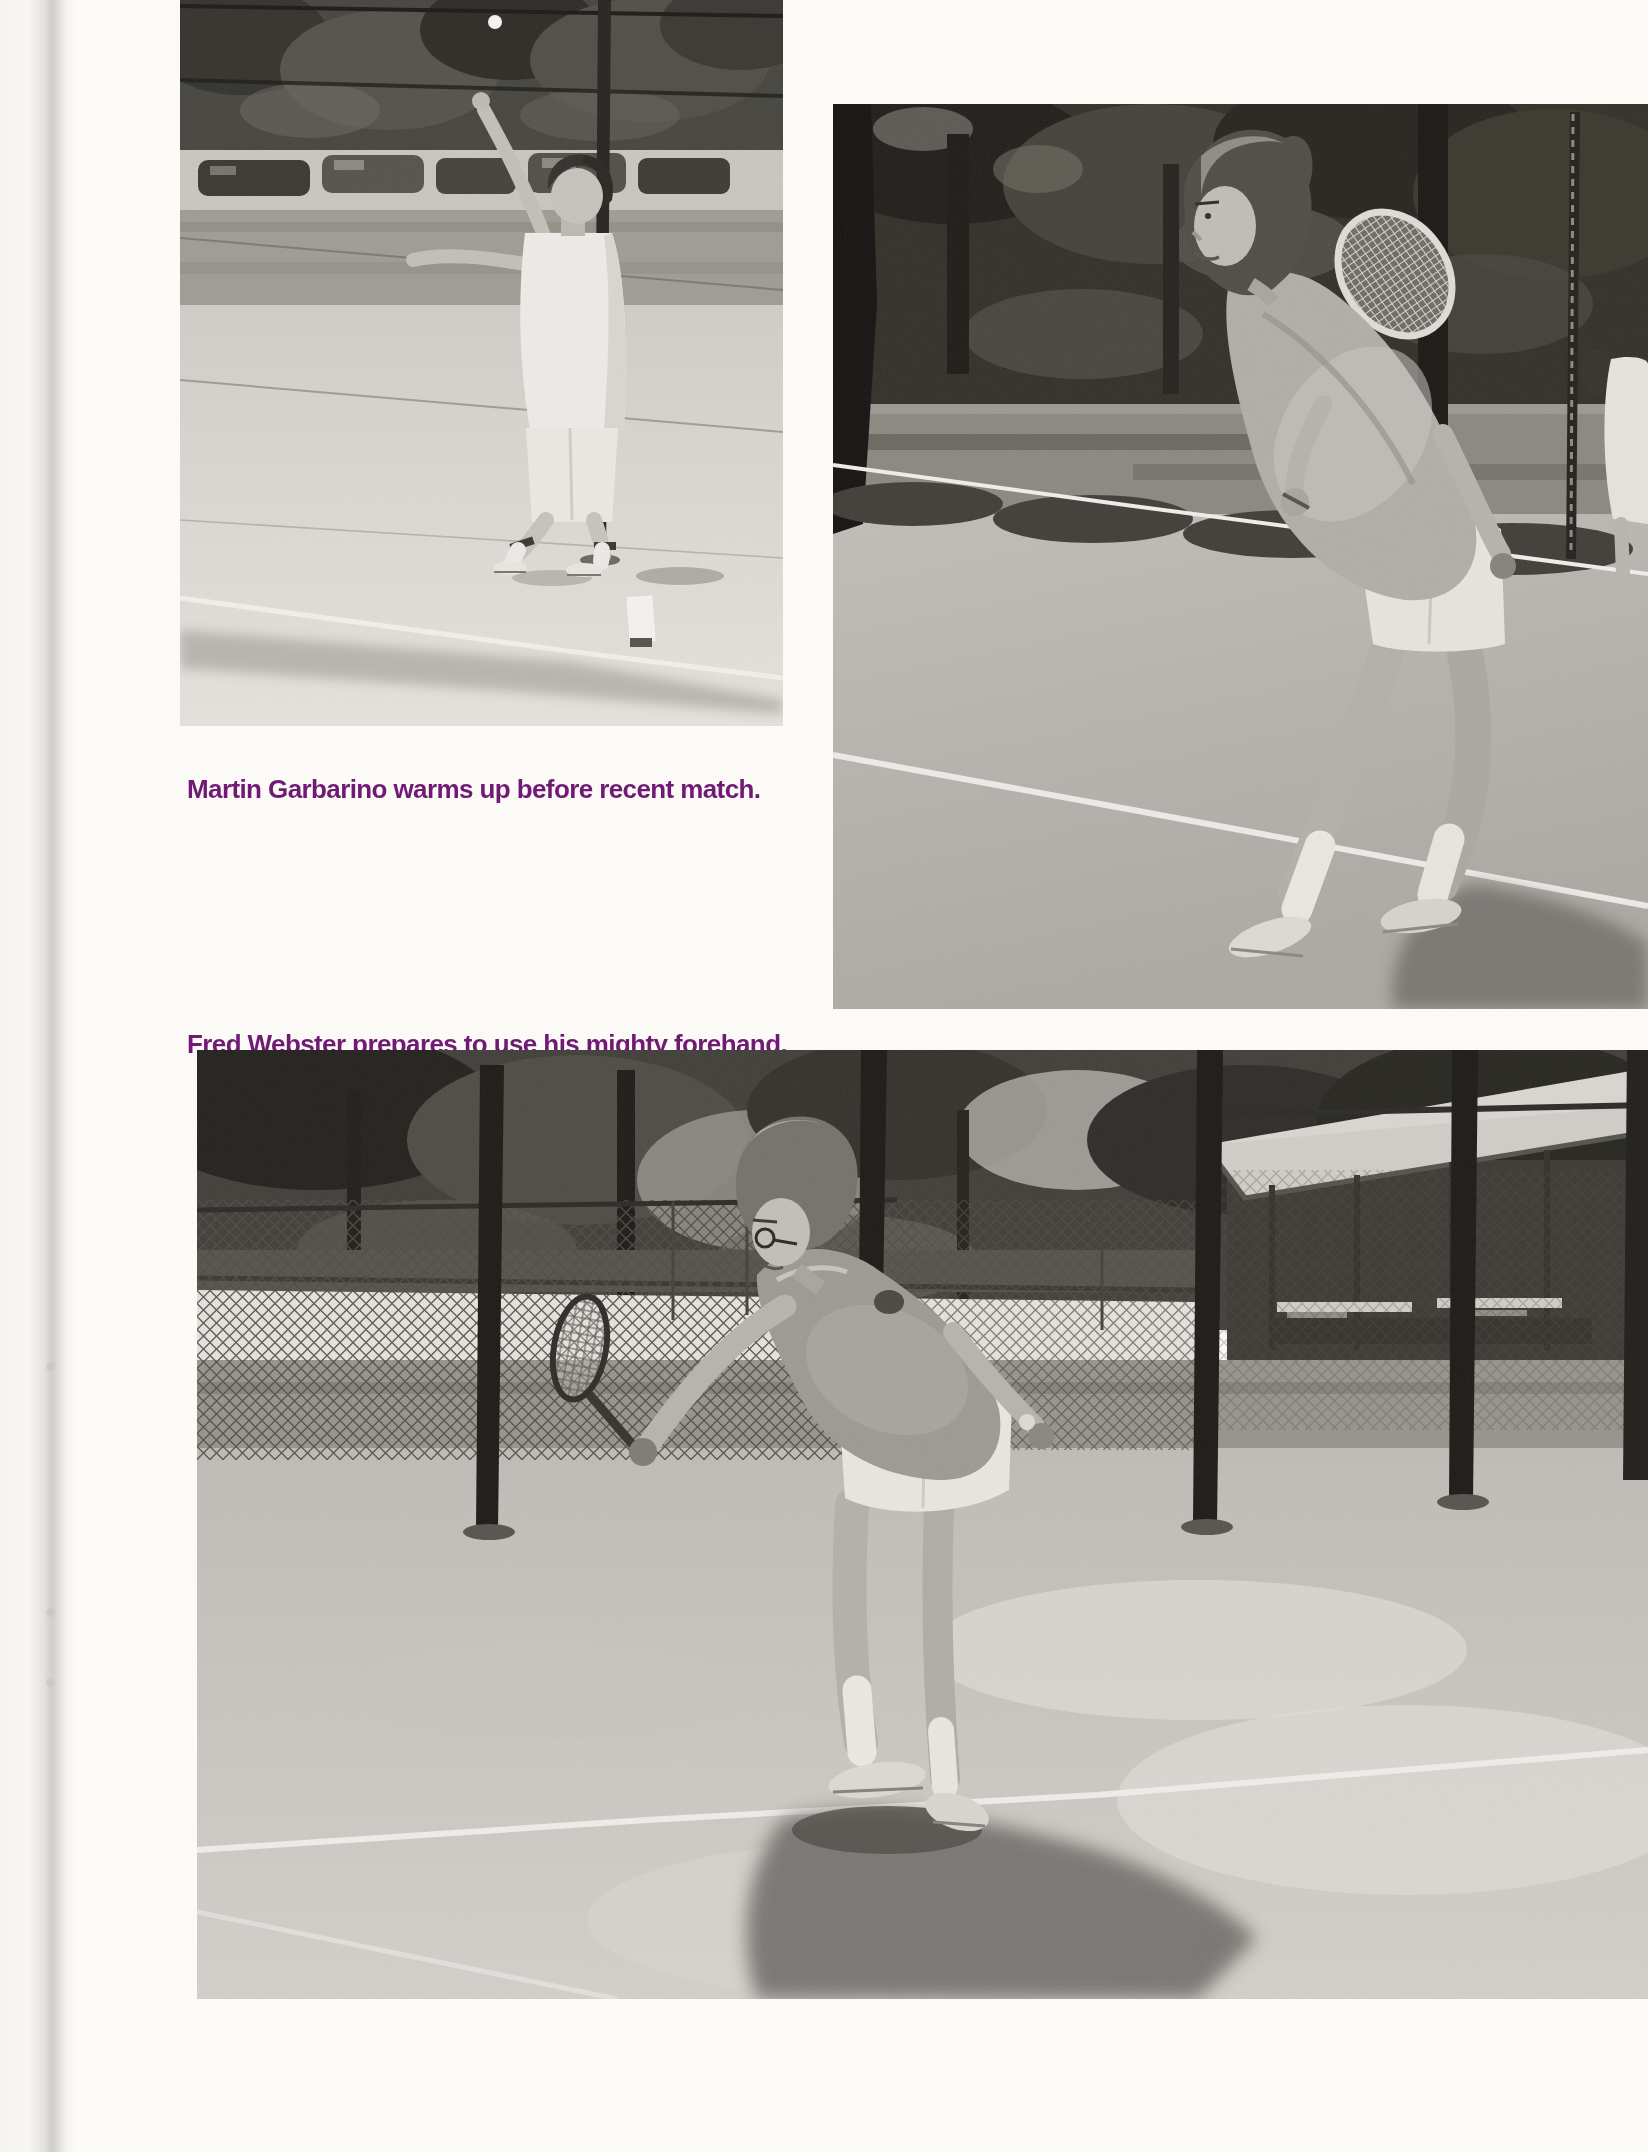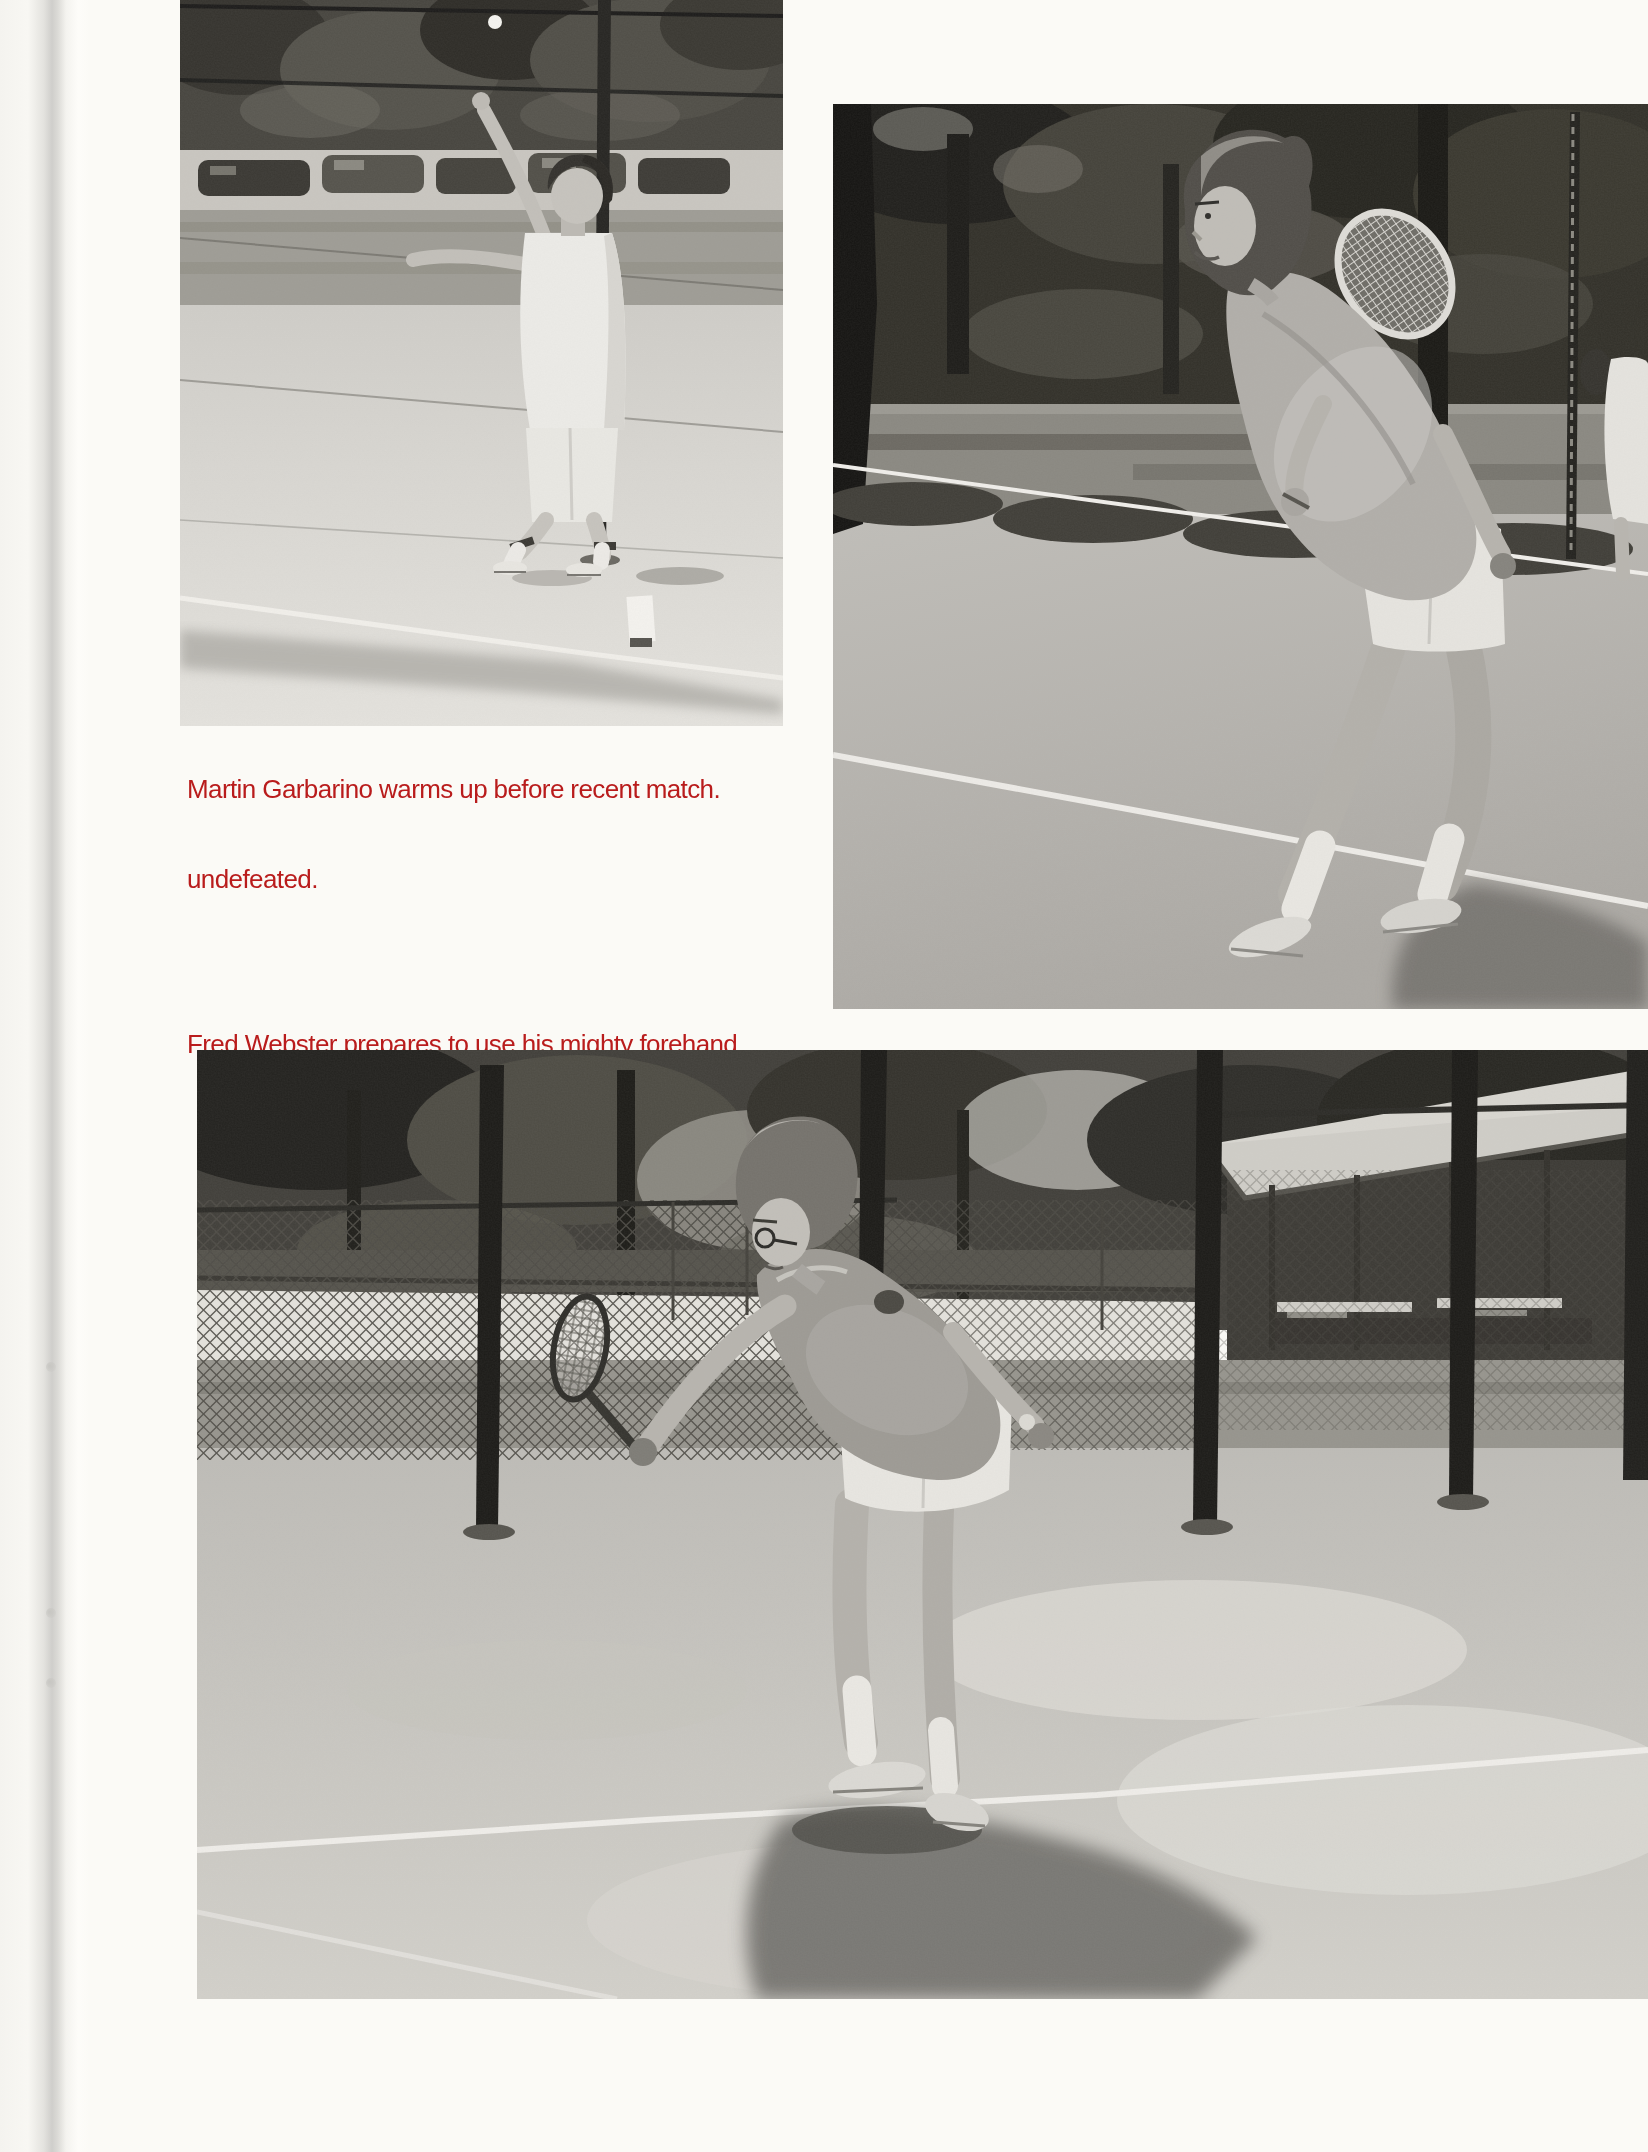--- a/index.html
+++ b/index.html
@@ -13,21 +13,21 @@
     position:absolute;left:0;top:0;width:90px;height:100%;
     background:linear-gradient(90deg,
       #f4f3ef 0px,#f8f7f3 28px,#e3e2de 44px,#cfcecb 52px,#dcdbd7 58px,
       #f4f3ef 66px,#fdfcf9 78px,rgba(253,252,249,0) 90px);
   }
   .binding .bump{position:absolute;left:46px;width:10px;height:10px;border-radius:50%;
     background:radial-gradient(circle at 40% 40%, #c7c6c2, rgba(199,198,194,0));}
   figure.photo{position:absolute;margin:0;padding:0;line-height:0;}
   figure.photo svg{display:block;}
   .caption{
-    position:absolute;color:#b91c1c;font-weight:400;
+    position:absolute;color:#701a75;font-weight:700;
     font-size:26px;line-height:34px;letter-spacing:-0.6px;
   }
   .caption .jline{display:block;text-align:justify;text-align-last:justify;}
   .caption .lline{display:block;text-align:left;}
 </style>
 </head>
 <body>
 
 <div class="page">
 
@@ -136,21 +136,20 @@
         <path d="M314,572 L346,572 M387,575 L421,575" stroke="#777570" stroke-width="2"></path>
       </g>
 
       <rect width="603" height="726" filter="url(#p1noise)" opacity="0.16"></rect>
     </svg>
   </figure>
 
   <p class="caption" style="left:187px;top:746px;width:620px">Martin Garbarino warms up before recent match.</p>
 
   <div class="caption" style="left:187px;top:862px;width:612px">
-    <span class="lline">undefeated.</span>
   </div>
 
   <p class="caption" style="left:187px;top:1001px;width:660px">Fred Webster prepares to use his mighty forehand.</p>
 
   <figure class="photo" style="left:833px;top:104px;width:815px;height:905px" aria-label="Black-and-white photo: tennis player bent forward looking back over his shoulder, racket held behind his back, dark trees and grass behind the court.">
     <svg width="815" height="905" viewBox="0 0 815 905">
       <defs>
         <filter id="p2noise" x="0" y="0" width="100%" height="100%">
           <feTurbulence type="fractalNoise" baseFrequency="0.7" numOctaves="2" seed="11"></feTurbulence>
           <feColorMatrix type="matrix" values="0 0 0 0 0.5  0 0 0 0 0.5  0 0 0 0 0.48  0.5 0 0 0 0"></feColorMatrix>

